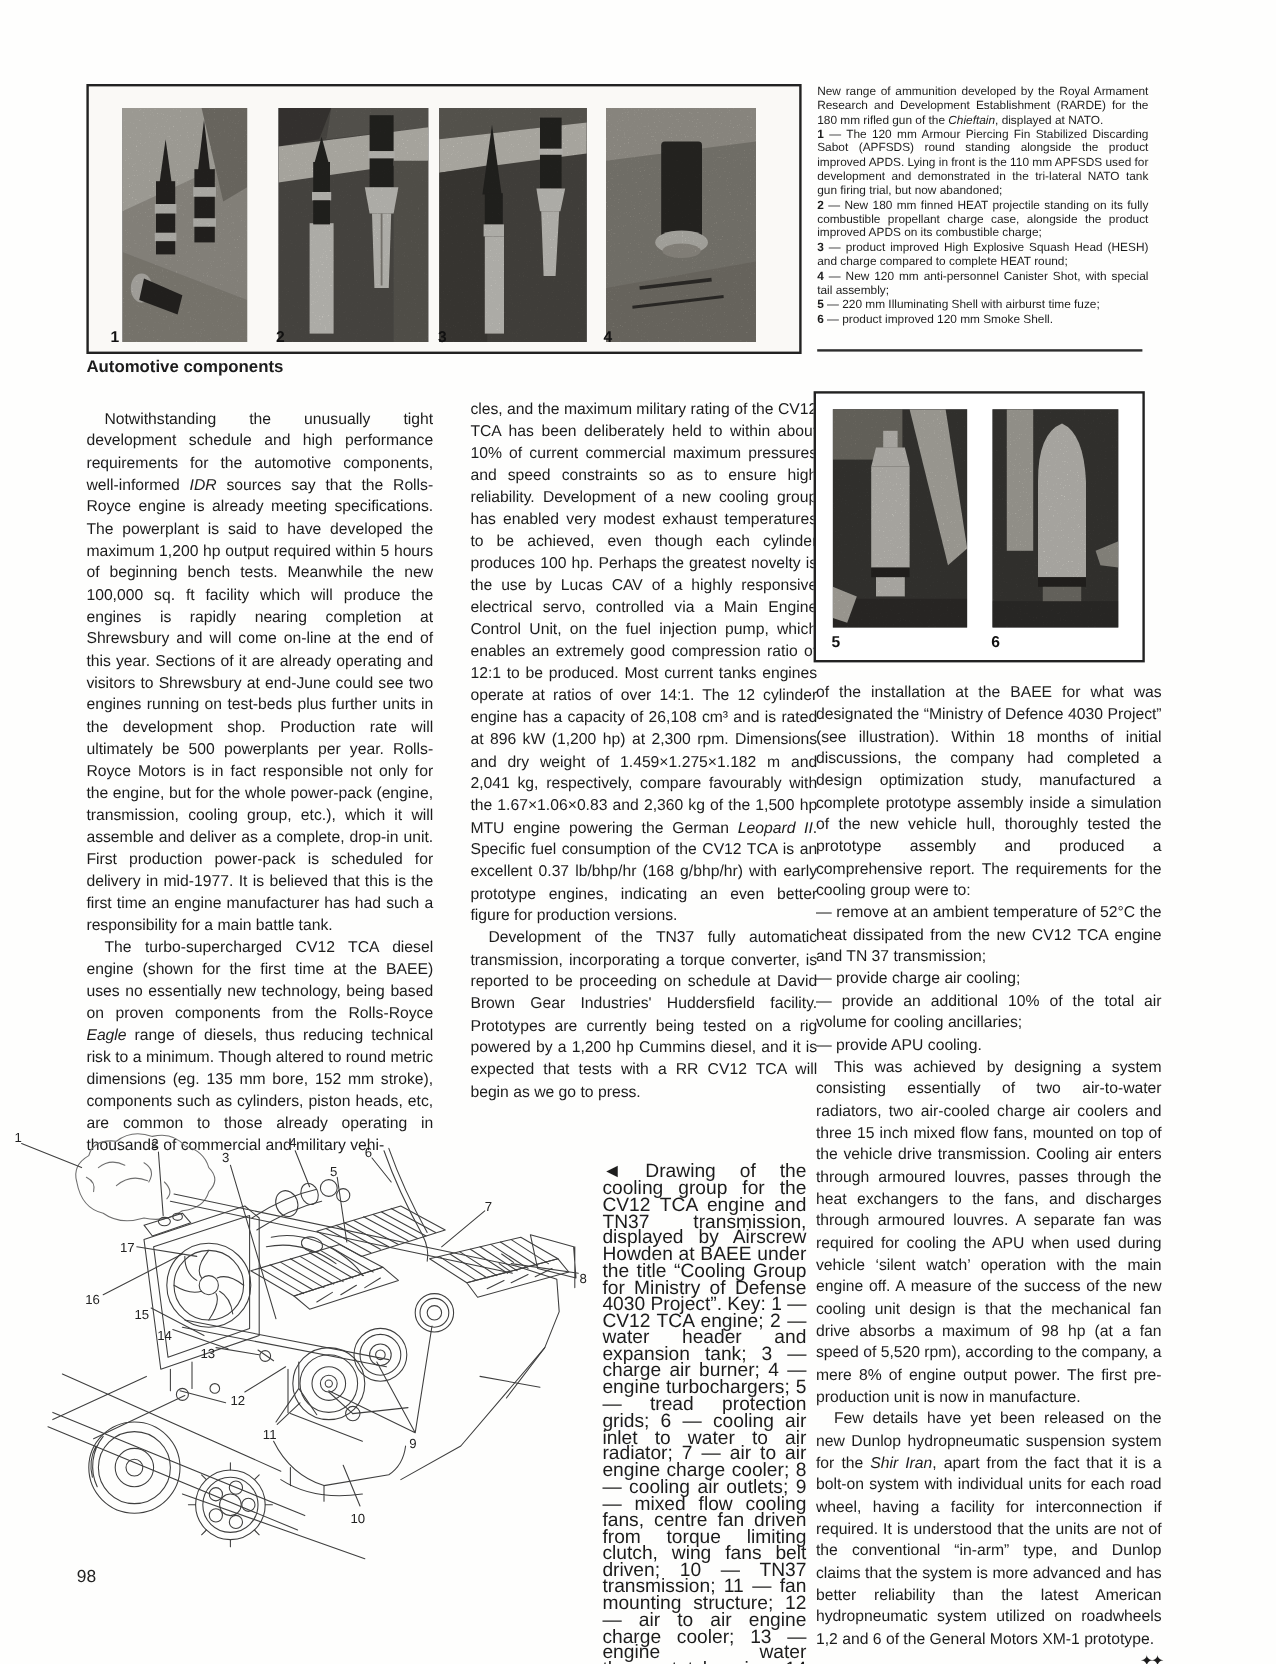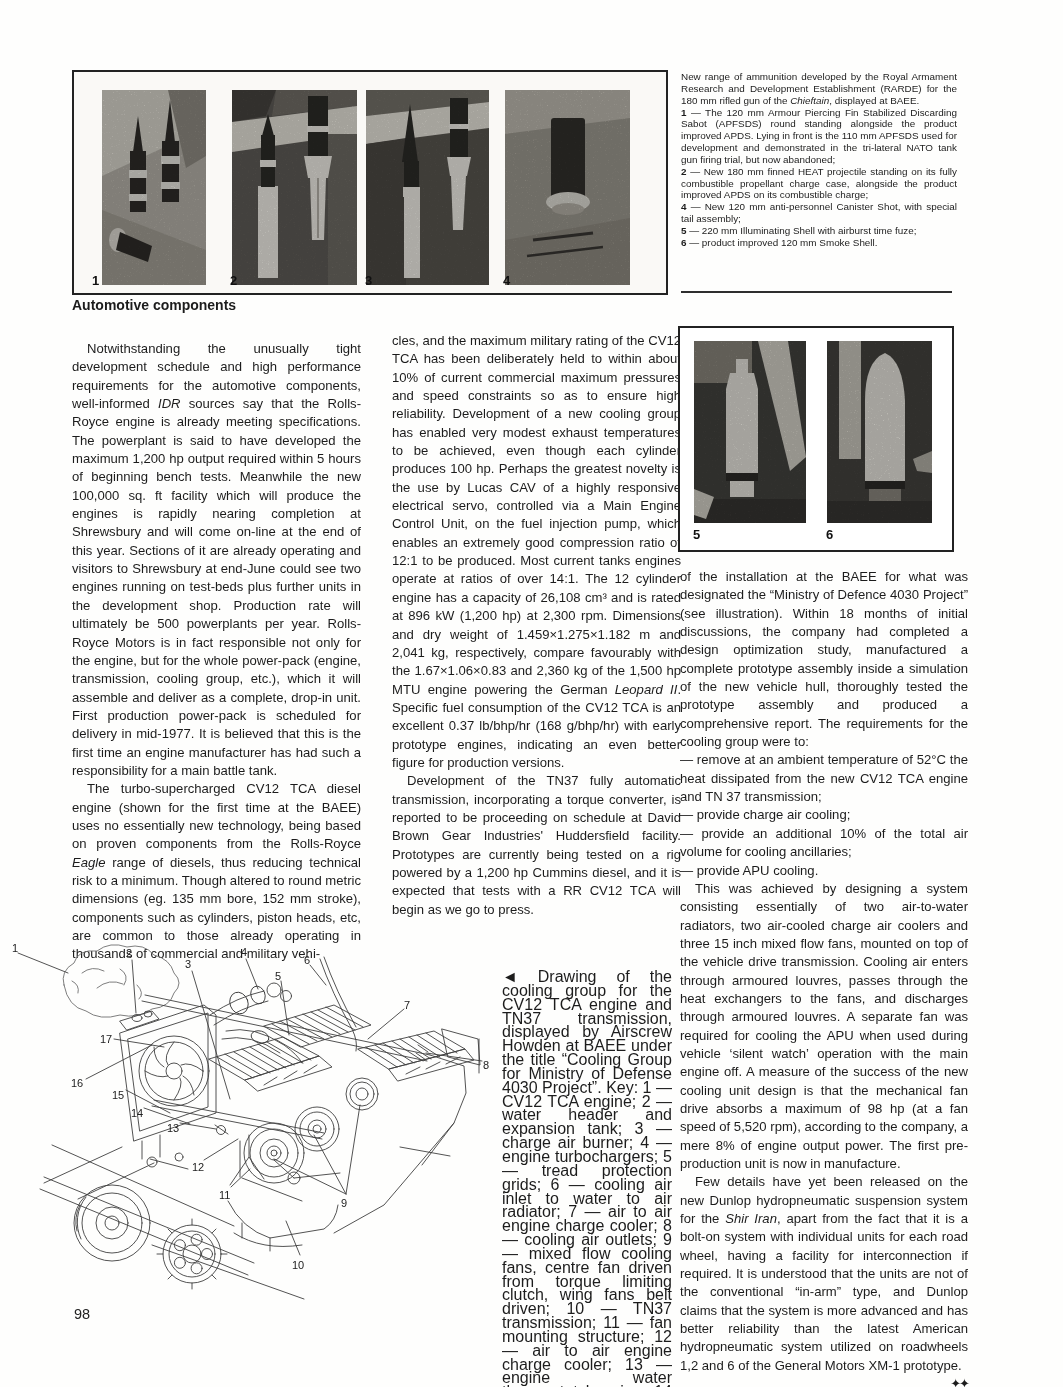--- a/index.html
+++ b/index.html
@@ -20,21 +20,21 @@
   .col{position:absolute;font-size:13.1px;line-height:18.35px;text-align:justify;}
   .col p{margin:0;}
   .col p.indent{text-indent:15px;}
   .endmark{float:right;font-size:13px;letter-spacing:-2px;}
   
   .draw-caption{position:absolute;left:502px;top:970px;width:170px;font-size:16px;
                 line-height:13.85px;text-align:justify;}
   
   .drawing{position:absolute;left:2px;top:933px;width:495px;height:378px;}
   .drawing text{font-family:"Liberation Sans",sans-serif;font-size:11px;fill:#222;}
-  .page-number{position:absolute;left:74px;top:1306px;font-size:14.5px;color:#222;}
+  .page-number{position:absolute;left:64px;top:1306px;font-size:14.5px;color:#222;}
   .hidden-defs{position:absolute;width:0;height:0;}
 </style>
 </head>
 <body>
 
 <svg class="hidden-defs" aria-hidden="true">
   <defs>
     <filter id="grain" x="0" y="0" width="100%" height="100%">
       <feTurbulence type="fractalNoise" baseFrequency="0.85" numOctaves="2" stitchTiles="stitch"></feTurbulence>
       <feColorMatrix type="matrix" values="0 0 0 0 0  0 0 0 0 0  0 0 0 0 0  0.8 0.8 0.8 0 0"></feColorMatrix>
@@ -124,23 +124,24 @@
         <rect width="125" height="195" filter="url(#grain)" opacity="0.3"></rect>
       </svg>
     </div>
     <span class="photo-num" style="left:18px;top:202px;">1</span>
     <span class="photo-num" style="left:156px;top:202px;">2</span>
     <span class="photo-num" style="left:291px;top:202px;">3</span>
     <span class="photo-num" style="left:429px;top:202px;">4</span>
   </div>
 
   <div class="top-caption">
-    <p><span>New range of ammunition developed by the Royal Armament Research and Development Establishment (RARDE) for the 180 mm rifled gun of the </span><span style="font-style: italic;">Chieftain</span><span>, displayed at BAEE.</span></p>
+    <p><span>New range of ammunition developed by the Royal Armament Research and Development Establishment (RARDE) for the 180 mm rifled gun of the </span><span style="font-style: italic;">Chieftain</span><span>, displayed at NATO.</span></p>
     <p><b>1</b><span> — The 120 mm Armour Piercing Fin Stabilized Discarding Sabot (APFSDS) round standing alongside the product improved APDS. Lying in front is the 110 mm APFSDS used for development and demonstrated in the tri-lateral NATO tank gun firing trial, but now abandoned;</span></p>
     <p><b>2</b><span> — New 180 mm finned HEAT projectile standing on its fully combustible propellant charge case, alongside the product improved APDS on its combustible charge;</span></p>
+    <p><b>3</b><span> — product improved High Explosive Squash Head (HESH) and charge compared to complete HEAT round;</span></p>
     <p><b>4</b><span> — New 120 mm anti-personnel Canister Shot, with special tail assembly;</span></p>
     <p><b>5</b><span> — 220 mm Illuminating Shell with airburst time fuze;</span></p>
     <p><b>6</b><span> — product improved 120 mm Smoke Shell.</span></p>
   </div>
   <div class="cap-rule"></div>
 
   <h2 class="heading" style="margin:0;">Automotive components</h2>
 
   <div class="col" style="left:72px;top:340px;width:289px;">
     <p class="indent"><span>Notwithstanding the unusually tight development schedule and high performance requirements for the automotive components, well-informed </span><span style="font-style: italic;">IDR</span><span> sources say that the Rolls-Royce engine is already meeting specifications. The powerplant is said to have developed the maximum 1,200 hp output required within 5 hours of beginning bench tests. Meanwhile the new 100,000 sq. ft facility which will produce the engines is rapidly nearing completion at Shrewsbury and will come on-line at the end of this year. Sections of it are already operating and visitors to Shrewsbury at end-June could see two engines running on test-beds plus further units in the development shop. Production rate will ultimately be 500 powerplants per year. Rolls-Royce Motors is in fact responsible not only for the engine, but for the whole power-pack (engine, transmission, cooling group, etc.), which it will assemble and deliver as a complete, drop-in unit. First production power-pack is scheduled for delivery in mid-1977. It is believed that this is the first time an engine manufacturer has had such a responsibility for a main battle tank.</span></p>

